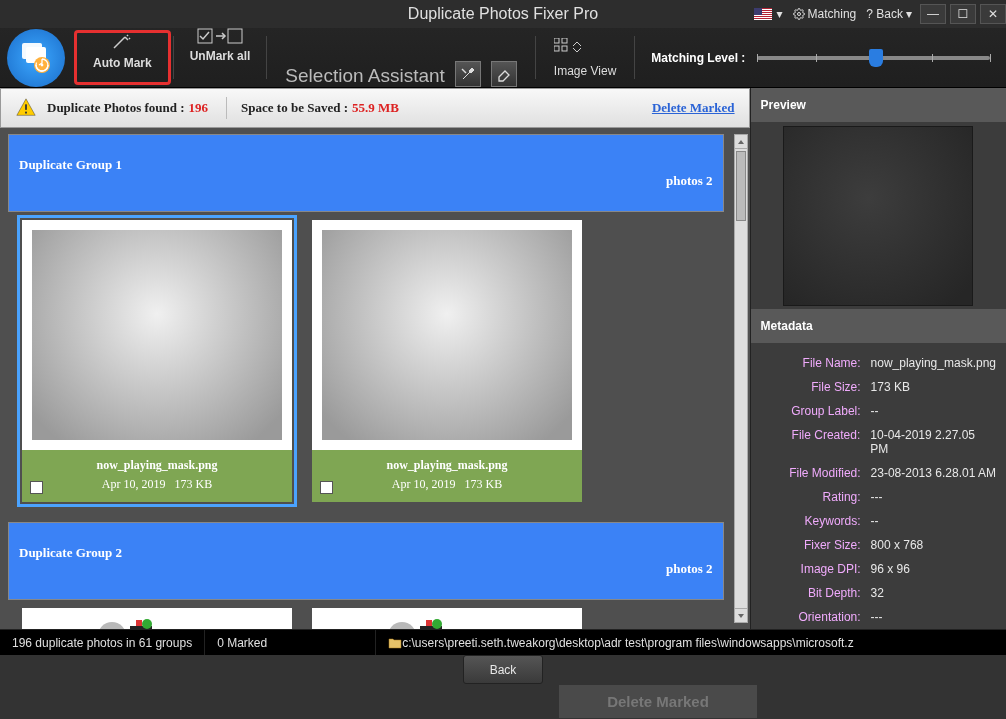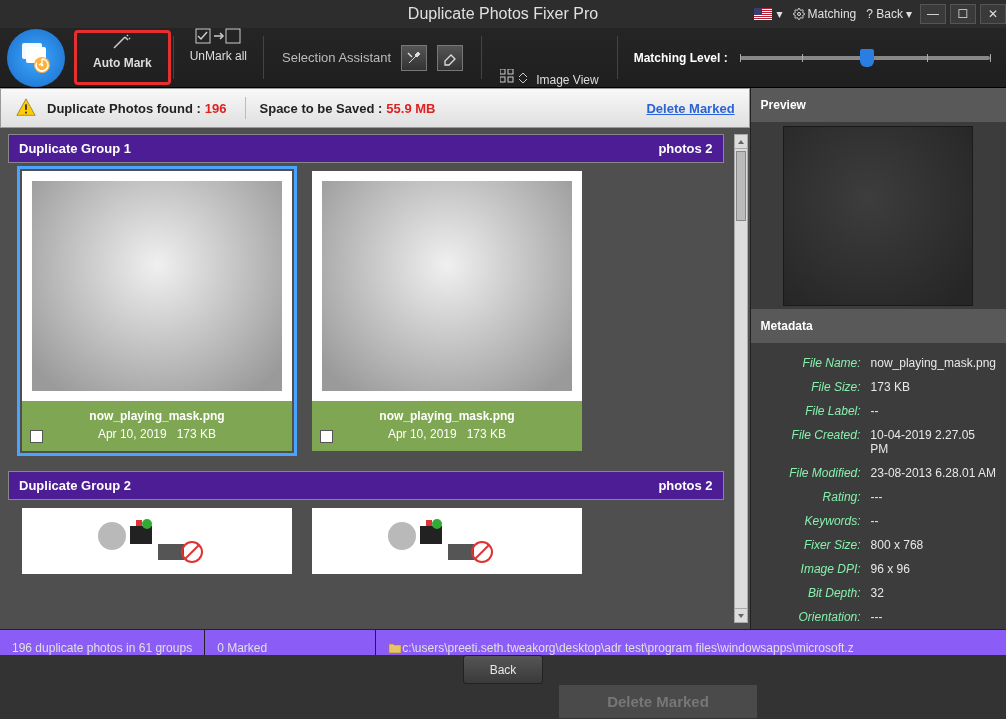--- a/index.html
+++ b/index.html
@@ -9,40 +9,40 @@
   .title-controls { position: absolute; right: 0; display: flex; align-items: center; gap: 2px; }
   .flag { width: 18px; height: 12px; display: inline-block; background: linear-gradient(to bottom, #b22234 0%, #b22234 8%, white 8%, white 16%, #b22234 16%, #b22234 24%, white 24%, white 32%, #b22234 32%, #b22234 40%, white 40%, white 48%, #b22234 48%, #b22234 56%, white 56%, white 64%, #b22234 64%, #b22234 72%, white 72%, white 80%, #b22234 80%, #b22234 88%, white 88%, white 100%); position: relative; margin-right: 2px;}
   .flag::before { content:""; position:absolute; left:0; top:0; width:8px; height:7px; background:#3c3b6e; }
   .tb-link { color: #e0e0e0; font-size: 12px; padding: 0 4px; display:flex; align-items:center; gap:3px; cursor:pointer; }
   .tb-btn { width: 26px; height: 20px; border:1px solid #555; background:#3a3a3a; display:flex; align-items:center; justify-content:center; cursor:pointer; color:#e0e0e0; font-size:12px; margin-left:2px;}
   .gear-icon-svg { width:12px; height:12px; }
   .toolbar { height: 60px; background: linear-gradient(#252525,#1f1f1f); display: flex; align-items: stretch; border-bottom:1px solid #000; }
   .app-badge { width: 72px; display:flex; align-items:center; justify-content:center; }
   .app-badge-inner { width:58px; height:58px; border-radius:50%; background: radial-gradient(circle, #3ca8ff, #1a6cc9); display:flex; align-items:center; justify-content:center; }
   .tool-btn { display:flex; flex-direction:column; align-items:center; justify-content:flex-start; padding: 0 16px; gap:5px; cursor:pointer; color:#ddd; }
-  .tool-btn .tlabel { font-size: 12px; }
+  .tool-btn .tlabel { font-size: 12px; font-weight: bold; }
   .automark-highlight { border: 3px solid #e63030; border-radius: 4px; margin: 2px 2px; }
   .tool-sep { width:1px; background:#444; margin: 8px 0; }
-  .sel-assist { display:flex; align-items:center; gap:10px; padding:0 18px; color:#bbb; font-size:13px; }
+  .sel-assist { display:flex; align-items:flex-end; gap:10px; padding:0 18px; color:#bbb; font-size:19px; }
   .sq-btn { width:26px; height:26px; border:1px solid #777; background:linear-gradient(#555,#333); display:flex; align-items:center; justify-content:center; cursor:pointer; }
-  .image-view { display:flex; flex-direction:row; align-items:flex-end; justify-content:center; padding:0 18px; gap:8px; color:#ddd; }
+  .image-view { display:flex; flex-direction:column; align-items:flex-start; justify-content:center; padding:0 18px; gap:8px; color:#ddd; }
   .right-toolbar { flex:1; display:flex; align-items:center; padding:0 16px; gap:12px; color:#fff; font-weight:600; font-size:12px;}
   .slider-track { flex:1; height:4px; background:#888; position:relative; border-radius:2px;}
   .slider-track .tick { position:absolute; top:-2px; width:1px; height:8px; background:#aaa;}
   .slider-thumb { position:absolute; top:-7px; width:14px; height:18px; background:#2a7de1; border-radius:2px 2px 6px 6px; }
   .content { display:flex; height: 541px; }
-  .main { width: 760px; display:flex; flex-direction:column; background:#4f4f4f; }
+  .main { width: 760px; display:flex; flex-direction:column; background:#4f4f4f;font-family:Liberation Serif, serif; }
   .info-bar { height:40px; background: linear-gradient(#f8f8f8,#e0e0e0); display:flex; align-items:center; padding:0 14px; border:1px solid #999; margin: 0; color:#222; font-weight:700; font-size:13px;}
   .warn { width:22px; height:22px; margin-right:10px; }
   .count-red { color:#d22; font-weight:800; padding:0 4px;}
   .info-sep { width:1px; height:22px; background:#bbb; margin:0 14px;}
   .delete-marked-link { color:#2a63d6; text-decoration: underline; margin-left:auto; font-weight:800; cursor:pointer;}
   .scroll-area { flex:1; overflow:hidden; position:relative; background:#4f4f4f; padding: 0 0 0 0;}
   .scroll-inner { position:absolute; left:0; top:0; right:18px; bottom:0; overflow:hidden;}
-  .group-hdr { background:#4c1d95; color:#fff; font-weight:700; display:flex; padding:6px 10px; margin:6px 8px 8px 8px; border:1px solid #888; font-size:13px;}
+  .group-hdr { background:#3b82f6; color:#fff; font-weight:700; display:flex; padding:22px 10px; margin:6px 8px 8px 8px; border:1px solid #888; font-size:13px;flex-direction:column;}
   .group-hdr .gcount { margin-left:auto; }
   .thumbs { display:flex; gap:20px; padding: 0 14px 14px 22px; }
   .thumb { width: 270px; background:#fff; position:relative; }
   .thumb.selected { outline:3px solid #4aa3ff; outline-offset:2px;}
   .thumb .imgarea { height: 230px; background:#fff; padding:10px;}
   .thumb .imgarea .grad { width:100%; height:100%; background: radial-gradient(circle at 50% 40%, #f0f0f0, #9a9a9a 90%);}
   .thumb .meta { background:#7fa653; color:#fff; text-align:center; padding:8px 6px 10px 6px; position:relative; font-size:12px;}
   .thumb .meta .fname { font-weight:600; margin-bottom:4px;}
   .thumb .meta .chk { position:absolute; left:8px; bottom:8px; width:13px; height:13px; background:#fff; border:1px solid #555;}
   .thumb2 { width:270px; background:#fff; padding:8px;}
@@ -50,23 +50,23 @@
   .scrollbar-v { position:absolute; right:2px; top:6px; bottom:6px; width:14px; background:#ddd; border:1px solid #aaa;}
   .scrollbar-v .sbt { height:14px; border-bottom:1px solid #aaa; display:flex;align-items:center;justify-content:center;}
   .scrollbar-v .sbb { height:14px; border-top:1px solid #aaa; position:absolute; bottom:0; left:0; right:0; display:flex;align-items:center;justify-content:center;}
   .scrollbar-v .thumbbar { position:absolute; left:1px; right:1px; top:16px; height:70px; background:#bbb; border:1px solid #888;}
   .side { flex:1; background:#3c3c3c; border-left:1px solid #222; display:flex; flex-direction:column;}
   .side-hdr { background:#595959; color:#fff; font-weight:700; padding:10px 10px; font-size:12px;}
   .preview-box { height:220px; display:flex; align-items:center; justify-content:center; background:#3c3c3c;}
   .preview-img { width:190px; height:180px; background: radial-gradient(circle at 45% 40%, #3d3d3d, #262626 90%); border:1px solid #1a1a1a;}
   .meta-table { padding: 8px 10px 0 10px; font-size:12px;}
   .mrow { display:flex; padding:5px 0;}
-  .mrow .mlab { width:110px; text-align:right; color:#86efac; padding-right:10px;font-style:italic;}
+  .mrow .mlab { width:110px; text-align:right; color:#f0abfc; padding-right:10px;}
   .mrow .mval { color:#e8e8e8;}
-  .status-bar { height:26px; background:#8b5cf6; border-top:1px solid #222; display:flex; align-items:flex-end; font-size:12px; color:#e0e0e0;}
+  .status-bar { height:26px; background:#000000; border-top:1px solid #222; display:flex; align-items:center; font-size:12px; color:#e0e0e0;}
   .status-bar > div { padding:0 12px; }
   .status-sep { width:1px; height:100%; background:#222; padding:0 !important;}
   .status-path { flex:1; display:flex; align-items:center; gap:0; overflow:hidden; white-space:nowrap;}
   .action-bar { height:64px; background:#333; display:flex; align-items:center; padding:0 20px;flex-direction:column;}
   .btn-back { width:80px; height:30px; background:linear-gradient(#555,#3a3a3a); border:1px solid #222; border-radius:3px; color:#e8e8e8; cursor:pointer; display:flex; align-items:center; justify-content:center;}
   .btn-delete-marked { margin-left: 310px; width:200px; height:36px; background:#4a4a4a; border:1px solid #333; color:#777; font-weight:700; font-size:15px; display:flex; align-items:center; justify-content:center;}
   svg { display:block; }
 </style>
 </head>
 <body>
@@ -276,21 +276,21 @@
     <div class="meta-table">
       <div class="mrow">
           <span class="mlab">File Name:</span>
           <span class="mval">now_playing_mask.png</span>
         </div>
       <div class="mrow">
           <span class="mlab">File Size:</span>
           <span class="mval">173 KB</span>
         </div>
       <div class="mrow">
-          <span class="mlab">File Label:</span>
+          <span class="mlab">Group Label:</span>
           <span class="mval">--</span>
         </div>
       <div class="mrow">
           <span class="mlab">File Created:</span>
           <span class="mval">10-04-2019 2.27.05 PM</span>
         </div>
       <div class="mrow">
           <span class="mlab">File Modified:</span>
           <span class="mval">23-08-2013 6.28.01 AM</span>
         </div>

